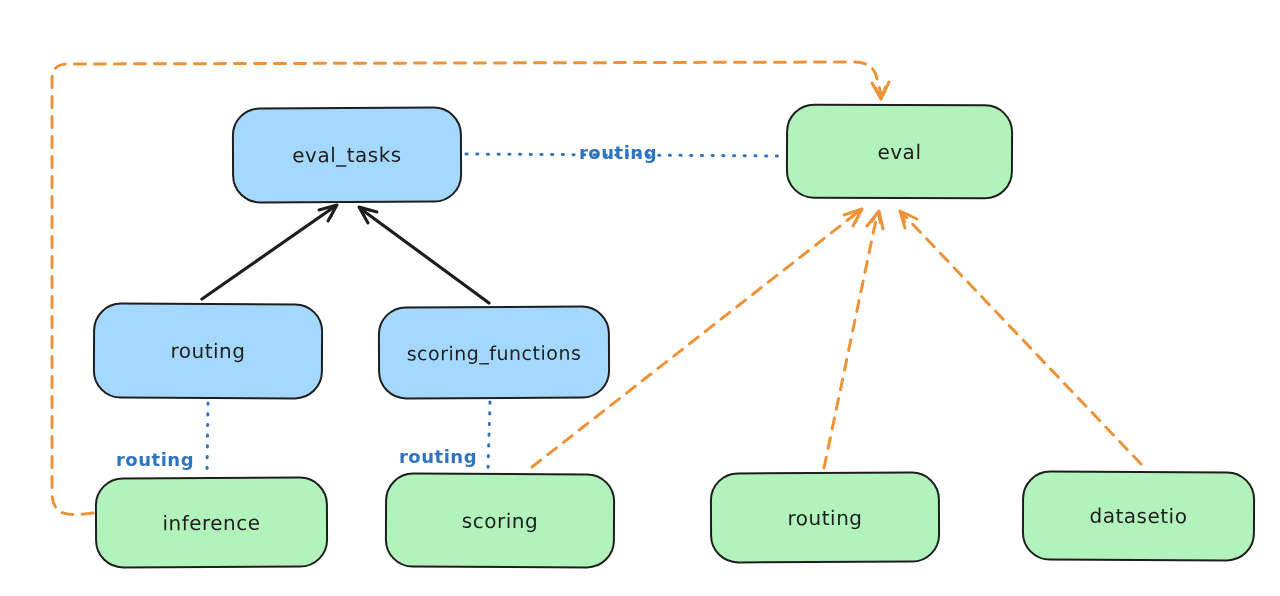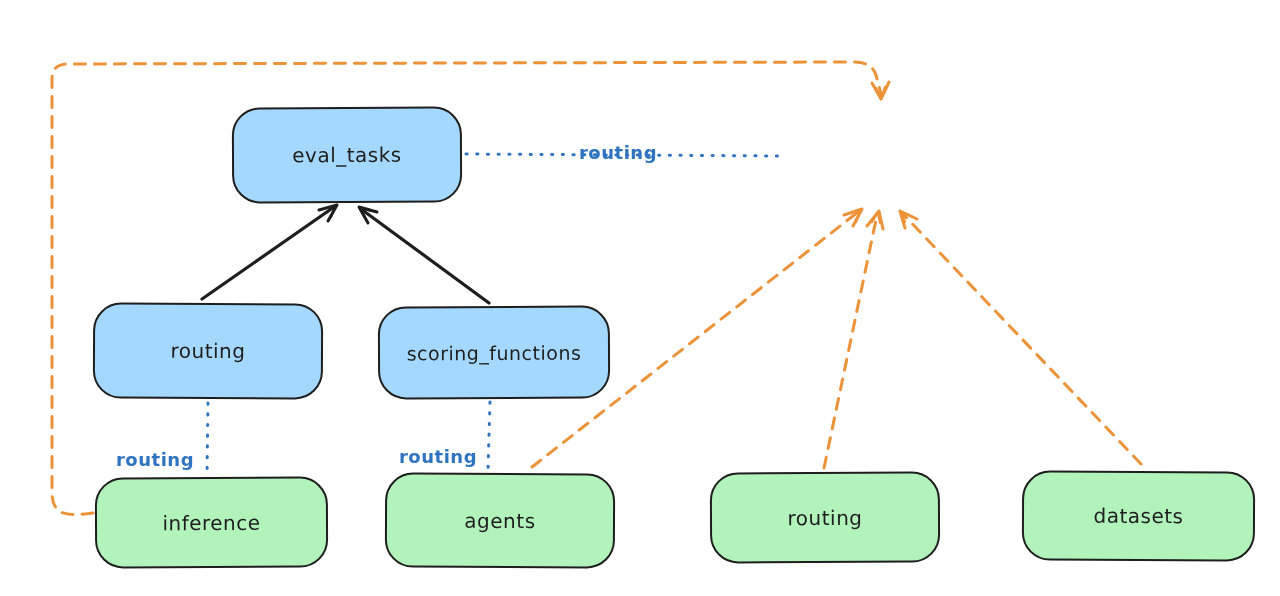--- a/index.html
+++ b/index.html
@@ -78,36 +78,39 @@
     <path d="M 872 222 L 878 212 L 880 223" fill="none" stroke="#ec9339" stroke-width="2.2" stroke-linecap="round" stroke-linejoin="round"></path>
 
     <path d="M 1141 464 L 903 214" fill="none" stroke="#ec9339" stroke-width="3" stroke-dasharray="11 9" stroke-linecap="round"></path>
     <path d="M 905 228 L 900 211 L 917 219" fill="none" stroke="#ec9339" stroke-width="3" stroke-linecap="round" stroke-linejoin="round"></path>
     <path d="M 905 222 L 901 212 L 911 216" fill="none" stroke="#ec9339" stroke-width="2.2" stroke-linecap="round" stroke-linejoin="round"></path>
   </svg>
 
   <div class="node api tilt-a" style="left:232px; top:107px; width:230px; height:96px;">
     <span>eval_tasks</span>
   </div>
+  <div class="node provider tilt-b" style="left:786px; top:104px; width:227px; height:95px;">
+    <span>eval</span>
+  </div>
   <div class="node api tilt-b" style="left:93px; top:303px; width:230px; height:96px;">
     <span>routing</span>
   </div>
   <div class="node api tilt-a" style="left:378px; top:306px; width:232px; height:93px; font-size:19px;">
     <span>scoring_functions</span>
   </div>
   <div class="node provider tilt-a" style="left:95px; top:477px; width:233px; height:91px;">
     <span>inference</span>
   </div>
   <div class="node provider tilt-b" style="left:385px; top:473px; width:230px; height:95px;">
-    <span>agents</span>
+    <span>scoring</span>
   </div>
   <div class="node provider tilt-a" style="left:710px; top:472px; width:230px; height:91px;">
     <span>routing</span>
   </div>
   <div class="node provider tilt-b" style="left:1022px; top:471px; width:233px; height:90px;">
-    <span>datasets</span>
+    <span>datasetio</span>
   </div>
 
   <div class="edge-label" style="left:563px; top:118px;">routing</div>
   <div class="edge-label" style="left:100px; top:425px;">routing</div>
   <div class="edge-label" style="left:383px; top:422px;">routing</div>
 
 </div>
 
 </body></html>

